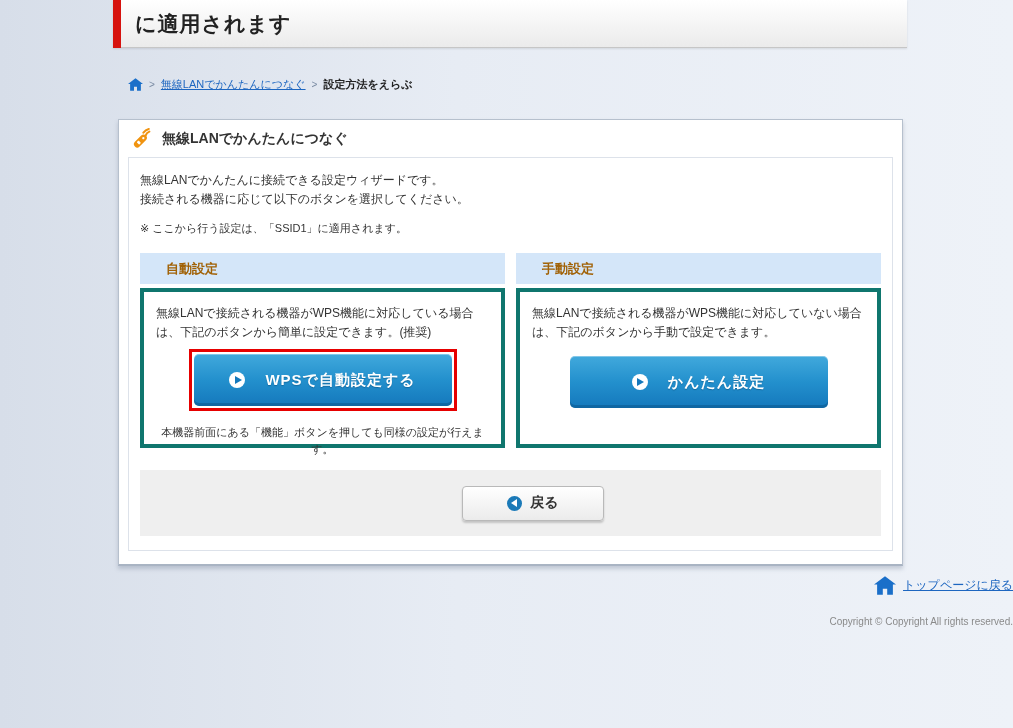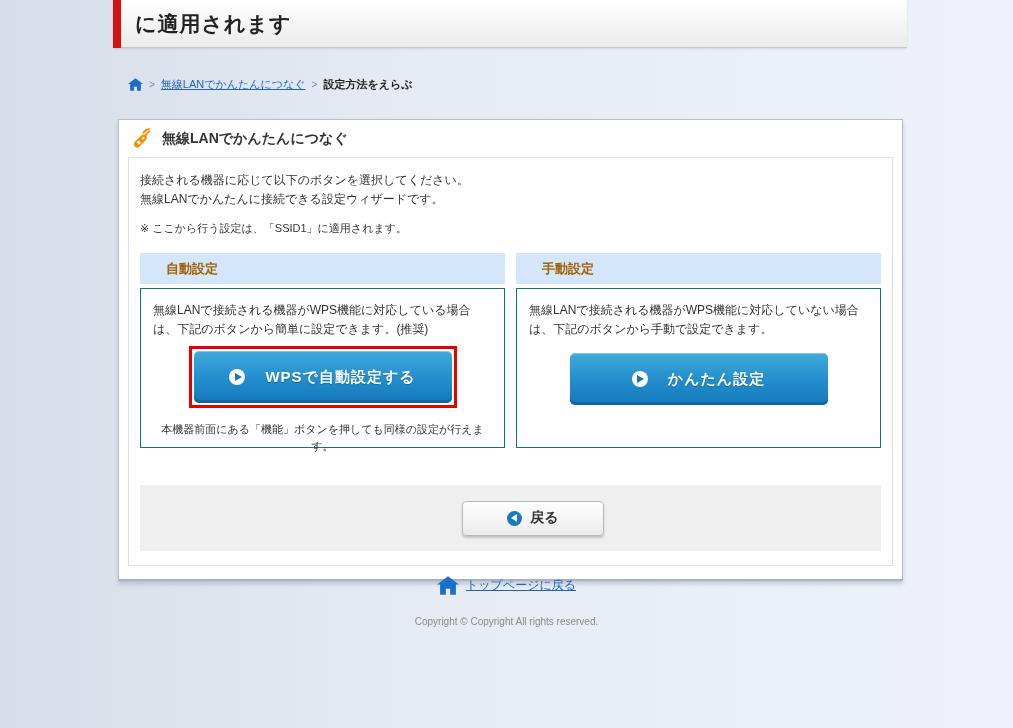--- a/index.html
+++ b/index.html
@@ -43,21 +43,21 @@
   .panel-body { margin:0 9px 13px; border:1px solid #dde2ea; padding:13px 11px 14px; background:#fff; }
 
   .desc { font-size:12px; color:#333; line-height:1.55; }
   .note { font-size:11px; color:#333; margin-top:13px; }
 
   
   .columns { display:flex; gap:11px; margin-top:17px; }
   .col { flex:1 1 0; }
   .col-head { background:#d4e6f9; font-size:13px; font-weight:bold; color:#a16207; padding:7px 26px 6px; }
   .col-box {
-    margin-top:4px; border:1px solid #0f766e; background:#fff;
+    margin-top:4px; border:4px solid #0f766e; background:#fff;
     height:160px; padding:12px; font-size:12px; color:#333; line-height:1.55;
   }
   .btn-row { display:flex; justify-content:center; }
   .btn-row.auto { margin-top:8px; }
   .btn-row.manual { margin-top:15px; }
 
   .highlight { border:3px solid #e60000; padding:2px; display:inline-block; }
 
   .blue-btn {
     width:258px; height:52px; border:none; cursor:pointer;
@@ -73,39 +73,39 @@
     display:inline-flex; align-items:center; justify-content:center;
   }
   .play-icon::after {
     content:""; display:block; margin-left:2px;
     border-left:7px solid #1478bc; border-top:4px solid transparent; border-bottom:4px solid transparent;
   }
   .col-footnote { font-size:11px; color:#333; text-align:center; margin-top:13px; }
 
   
   .back-strip {
-    margin-top:37px; background:#efefef; height:66px;
+    margin-top:22px; background:#efefef; height:66px;
     display:flex; align-items:center; justify-content:center;padding-left:45px;
   }
   .back-btn {
     width:142px; height:35px; cursor:pointer; font-family:inherit;
     background:linear-gradient(#ffffff,#ebebeb); border:1px solid #b9b9b9; border-radius:4px;
     box-shadow:0 2px 2px rgba(0,0,0,.18);
     font-size:14px; font-weight:bold; color:#333;
     display:flex; align-items:center; justify-content:center; gap:8px;
   }
   .back-icon { width:15px; height:15px; border-radius:50%; background:#1b7ab8; flex:0 0 15px;
     display:inline-flex; align-items:center; justify-content:center; }
   .back-icon::after {
     content:""; display:block; margin-right:1px;
     border-right:6px solid #fff; border-top:4px solid transparent; border-bottom:4px solid transparent;
   }
 
   
-  .footer { position:absolute; left:0; top:576px; width:1013px; text-align:center; }
+  .footer { position:absolute; left:0; top:576px; width:1013px; text-align:right; }
   .top-link {
     display:inline-flex; align-items:center; gap:7px; cursor:pointer;
     color:#1d66c0; font-size:12px;
   }
   .top-link .link-text { text-decoration:underline; }
   .top-link svg { width:22px; height:19px; fill:#1a6fc9; }
   .copyright { margin-top:17px; font-size:10px; color:#8a8a8a; }
 </style>
 </head>
 <body>
@@ -140,22 +140,22 @@
               <circle cx="9.3" cy="8.6" r="1.1" fill="#ffffff"></circle>
             </g>
             <path d="M14.6 7.6 A6.2 6.2 0 0 1 18.4 3.6" fill="none" stroke="#f0930f" stroke-width="2" stroke-linecap="round"></path>
             <path d="M12.4 4.6 A9.6 9.6 0 0 1 17.8 1.0" fill="none" stroke="#f0930f" stroke-width="2" stroke-linecap="round"></path>
           </svg>
         </span>
         <span class="panel-title-text">無線LANでかんたんにつなぐ</span>
       </div>
 
       <div class="panel-body">
+        <p class="desc">無線LANでかんたんに接続できる設定ウィザードです。</p>
         <p class="desc">接続される機器に応じて以下のボタンを選択してください。</p>
-        <p class="desc">無線LANでかんたんに接続できる設定ウィザードです。</p>
         <p class="note">※ ここから行う設定は、「SSID1」に適用されます。</p>
 
         <div class="columns">
 
           <div class="col">
             <div class="col-head">自動設定</div>
             <div class="col-box">
               <p>無線LANで接続される機器がWPS機能に対応している場合は、下記のボタンから簡単に設定できます。(推奨)</p>
               <div class="btn-row auto">
                 <span class="highlight">

